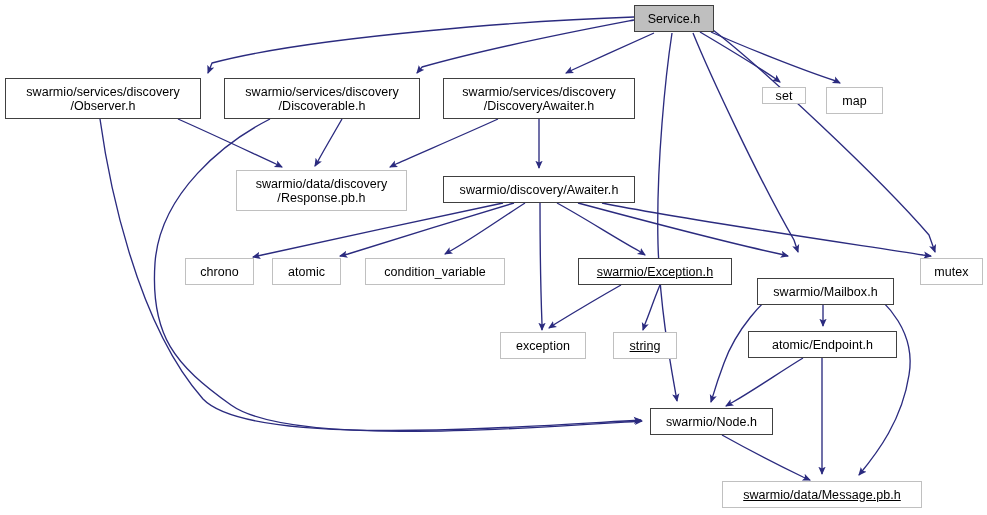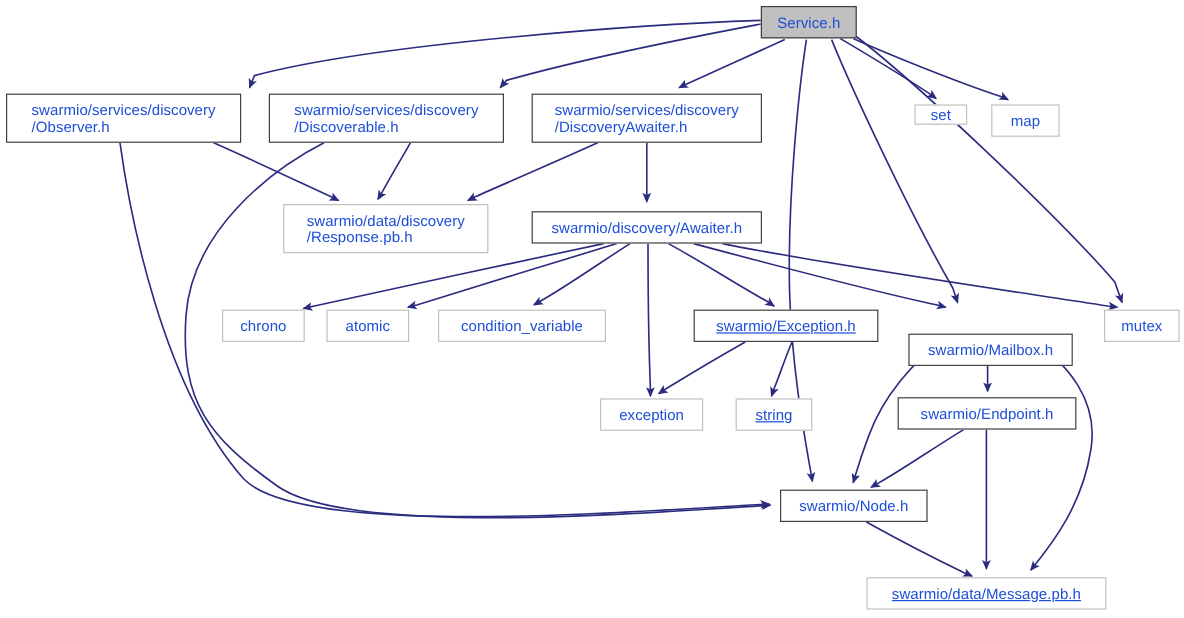--- a/index.html
+++ b/index.html
@@ -23,23 +23,24 @@
     width: 987px;
     height: 515px;
     pointer-events: none;
   }
   .node {
     position: absolute;
     box-sizing: border-box;
     display: flex;
     align-items: center;
     justify-content: center;
+    text-align: center;
     background: #ffffff;
     border: 1px solid #c0c0c0;
-    color: #1d4ed8;
+    color: #000000;
     font-size: 12.5px;
     line-height: 1.12;
     white-space: pre;
     letter-spacing: 0.05px;
     z-index: 2;
   }
   .node.header {
     border: 1.6px solid #404040;
   }
   .node.root {
@@ -107,17 +108,17 @@
 /Response.pb.h</span></div>
       <div class="node header" title="swarmio/services/Awaiter.h" style="left: 443px; top: 176px; width: 192px; height: 27px;"><span class="node-label">swarmio/discovery/Awaiter.h</span></div>
       <div class="node system" title="chrono" style="left: 185px; top: 258px; width: 69px; height: 27px;"><span class="node-label">chrono</span></div>
       <div class="node system" title="atomic" style="left: 272px; top: 258px; width: 69px; height: 27px;"><span class="node-label">atomic</span></div>
       <div class="node system" title="condition_variable" style="left: 365px; top: 258px; width: 140px; height: 27px;"><span class="node-label">condition_variable</span></div>
       <div class="node header" title="swarmio/Exception.h" style="left: 578px; top: 258px; width: 154px; height: 27px; text-decoration: underline;"><span class="node-label">swarmio/Exception.h</span></div>
       <div class="node header" title="swarmio/Mailbox.h" style="left: 757px; top: 258px; width: 137px; height: 27px; margin-top: 20px;"><span class="node-label">swarmio/Mailbox.h</span></div>
       <div class="node system" title="mutex" style="left: 920px; top: 258px; width: 63px; height: 27px;"><span class="node-label">mutex</span></div>
       <div class="node system" title="exception" style="left: 500px; top: 332px; width: 86px; height: 27px;"><span class="node-label">exception</span></div>
       <div class="node system" title="string" style="left: 613px; top: 332px; width: 64px; height: 27px; text-decoration: underline;"><span class="node-label">string</span></div>
-      <div class="node header" title="swarmio/Endpoint.h" style="left: 748px; top: 331px; width: 149px; height: 27px;"><span class="node-label">swarmio/Endpoint.h</span></div>
+      <div class="node header" title="swarmio/Endpoint.h" style="left: 748px; top: 331px; width: 149px; height: 27px;"><span class="node-label">atomic/Endpoint.h</span></div>
       <div class="node header" title="swarmio/Node.h" style="left: 650px; top: 408px; width: 123px; height: 27px;"><span class="node-label">swarmio/Node.h</span></div>
       <div class="node system" title="swarmio/data/Message.pb.h" style="left: 722px; top: 481px; width: 200px; height: 27px; text-decoration: underline;"><span class="node-label">swarmio/data/Message.pb.h</span></div>
     </div>
 </div>
 
 </body></html>

